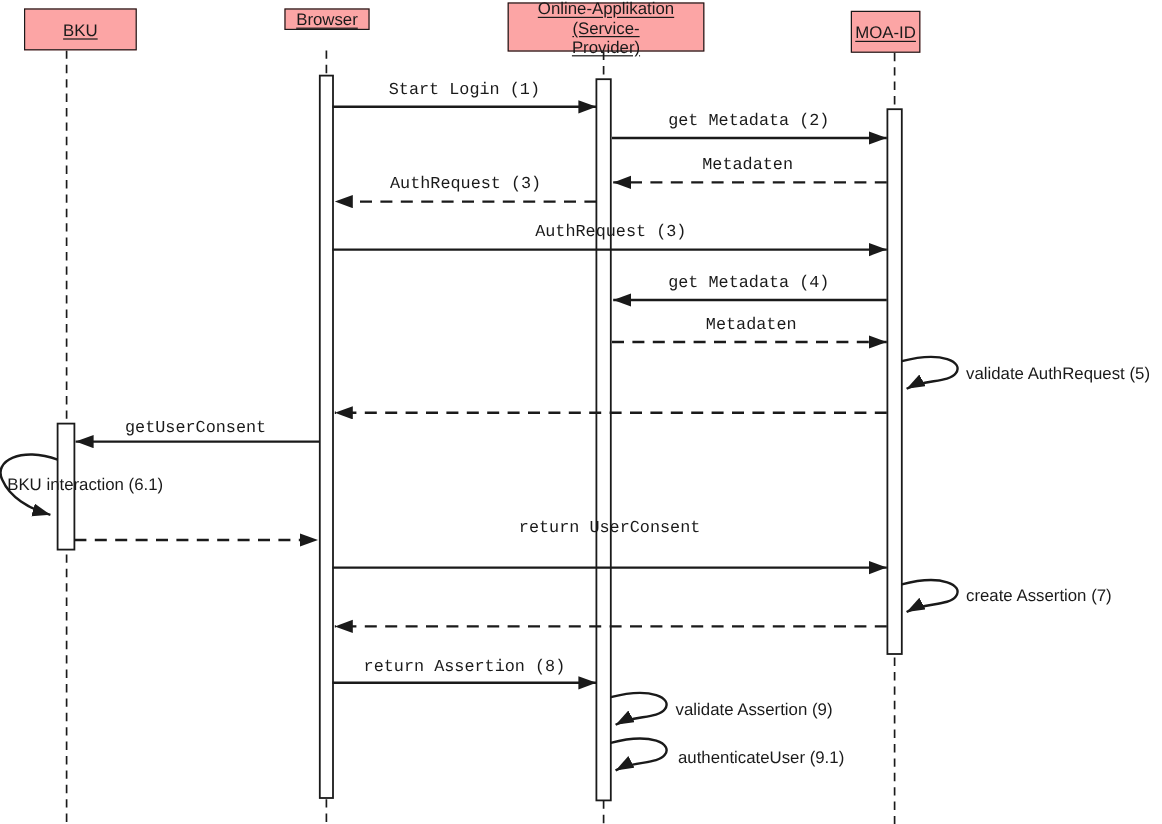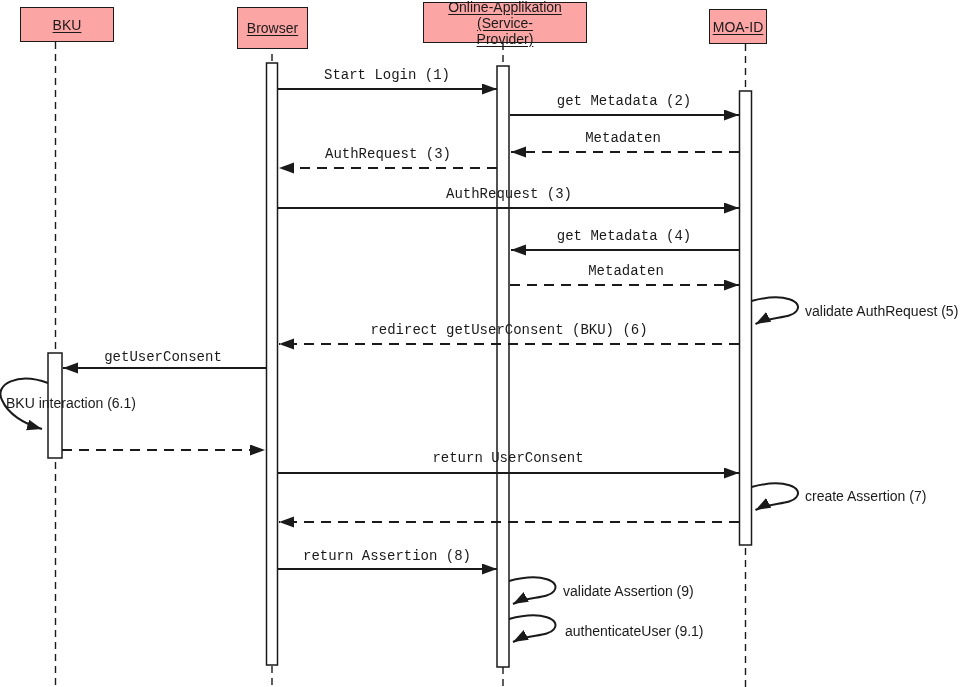--- a/index.html
+++ b/index.html
@@ -69,21 +69,21 @@
       <path class="msg" d="M509,581 C543,572 561,582 554,591 C548,599 528,596 513,604" marker-end="url(#arrowhead)"></path>
       <path class="msg" d="M509,619 C543,610 561,620 554,629 C548,637 528,634 513,642" marker-end="url(#arrowhead)"></path>
     </g>
   </svg>
 
   <div class="pbox" style="left:20px;top:7px;width:94px;height:35px">
     <span class="plabel">
         <span class="pline">BKU</span>
       </span>
   </div>
-  <div class="pbox" style="left:237px;top:7px;width:71px;height:42px">
+  <div class="pbox" style="left:237px;top:7px;width:71px;height:18px">
     <span class="plabel">
         <span class="pline">Browser</span>
       </span>
   </div>
   <div class="pbox" style="left:423px;top:2px;width:164px;height:41px">
     <span class="plabel">
       <span class="pline">Online-Applikation (Service-</span>
       <span class="pline">Provider)</span>
     </span>
   </div>
@@ -94,22 +94,21 @@
   </div>
 
   <div class="mlabel center" style="left:387px;top:67px">Start Login (1)</div>
   <div class="mlabel center" style="left:624px;top:93px">get Metadata (2)</div>
   <div class="mlabel center" style="left:623px;top:130px">Metadaten</div>
   <div class="mlabel center" style="left:388px;top:146px">AuthRequest (3)</div>
   <div class="mlabel center" style="left:509px;top:186px">AuthRequest (3)</div>
   <div class="mlabel center" style="left:624px;top:228px">get Metadata (4)</div>
   <div class="mlabel center" style="left:626px;top:263px">Metadaten</div>
   <div class="mlabel" style="left:805px;top:303px">validate AuthRequest (5)</div>
-  <div class="mlabel center" style="left:509px;top:322px">redirect getUserConsent (BKU) (6)</div>
   <div class="mlabel center" style="left:163px;top:349px">getUserConsent</div>
   <div class="mlabel" style="left:6px;top:395px">BKU interaction (6.1)</div>
-  <div class="mlabel center" style="left:508px;top:450px">return UserConsent</div>
+  <div class="mlabel center" style="left:508px;top:432px">return UserConsent</div>
   <div class="mlabel" style="left:805px;top:488px">create Assertion (7)</div>
   <div class="mlabel center" style="left:387px;top:548px">return Assertion (8)</div>
   <div class="mlabel" style="left:563px;top:583px">validate Assertion (9)</div>
   <div class="mlabel" style="left:565px;top:623px">authenticateUser (9.1)</div>
 
 </div>
 
 </body></html>

